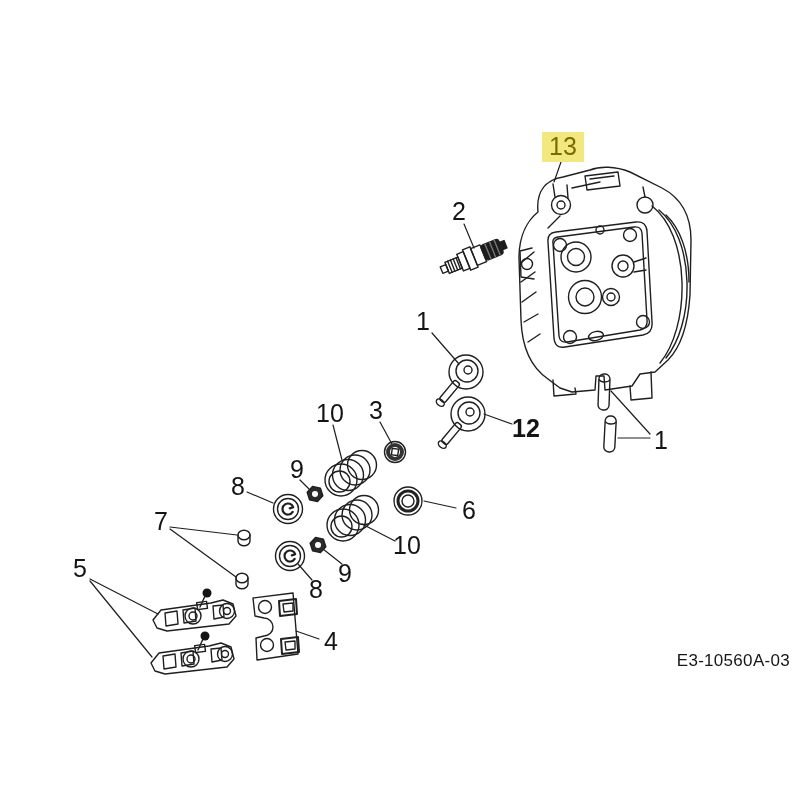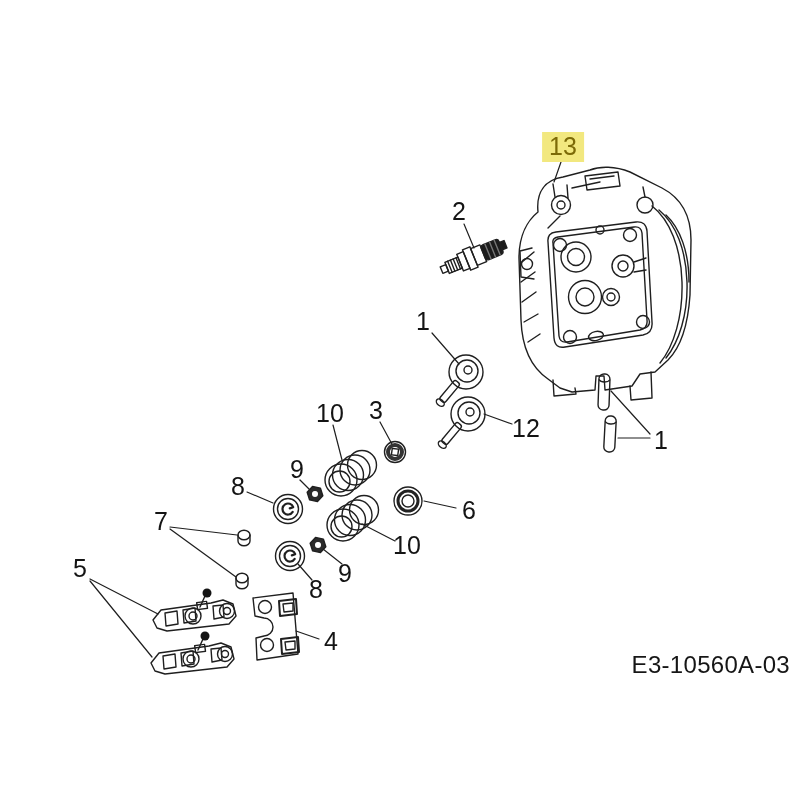--- a/index.html
+++ b/index.html
@@ -4,21 +4,21 @@
 <style>
   html,body{margin:0;padding:0;background:#ffffff;}
   #stage{position:relative;width:800px;height:800px;background:#ffffff;overflow:hidden;
          font-family:"Liberation Sans", sans-serif;}
   #art{position:absolute;left:0;top:0;}
   .callout{position:absolute;transform:translate(-50%,-50%);
            font-size:25px;line-height:1;color:#141414;white-space:nowrap;
            cursor:pointer;}
   .callout.hl{background:#f2e87f;color:#7c6a07;padding:2px 7px 3px 7px;}
   .drawing-number{position:absolute;left:600px;top:651px;width:190px;text-align:right;
-                  font-size:24px;color:#161616;letter-spacing:0.3px;}
+                  font-size:17px;color:#161616;letter-spacing:0.3px;}
 </style>
 </head>
 <body>
 
 <div id="stage">
 
 <svg id="art" width="800" height="800" viewBox="0 0 800 800" fill="none" stroke="#1f1f1f" stroke-width="1.4" stroke-linecap="round" stroke-linejoin="round">
 
   <defs>
     <g id="valve">
@@ -202,21 +202,21 @@
     <path d="M279,601 L296,599 L297,614 L280,616 Z" stroke-width="2"></path>
     <path d="M283,604 L293,603 L293,611 L284,612 Z"></path>
     <path d="M281,639 L298,637 L299,652 L282,654 Z" stroke-width="2"></path>
     <path d="M285,642 L295,641 L295,649 L286,650 Z"></path>
   </g>
 </svg>
 
   <div class="callout hl" style="left:563px;top:147px;">13</div>
   <div class="callout" style="left:459px;top:211px;">2</div>
   <div class="callout" style="left:423px;top:321px;">1</div>
-  <div class="callout" style="left:526px;top:428px;">12</div>
+  <div class="callout" style="left:526px;top:428px;font-weight:bold;">12</div>
   <div class="callout" style="left:661px;top:440px;">1</div>
   <div class="callout" style="left:376px;top:410px;">3</div>
   <div class="callout" style="left:330px;top:413px;">10</div>
   <div class="callout" style="left:297px;top:469px;">9</div>
   <div class="callout" style="left:238px;top:486px;">8</div>
   <div class="callout" style="left:161px;top:521px;">7</div>
   <div class="callout" style="left:469px;top:510px;">6</div>
   <div class="callout" style="left:407px;top:545px;">10</div>
   <div class="callout" style="left:345px;top:573px;">9</div>
   <div class="callout" style="left:316px;top:589px;">8</div>

